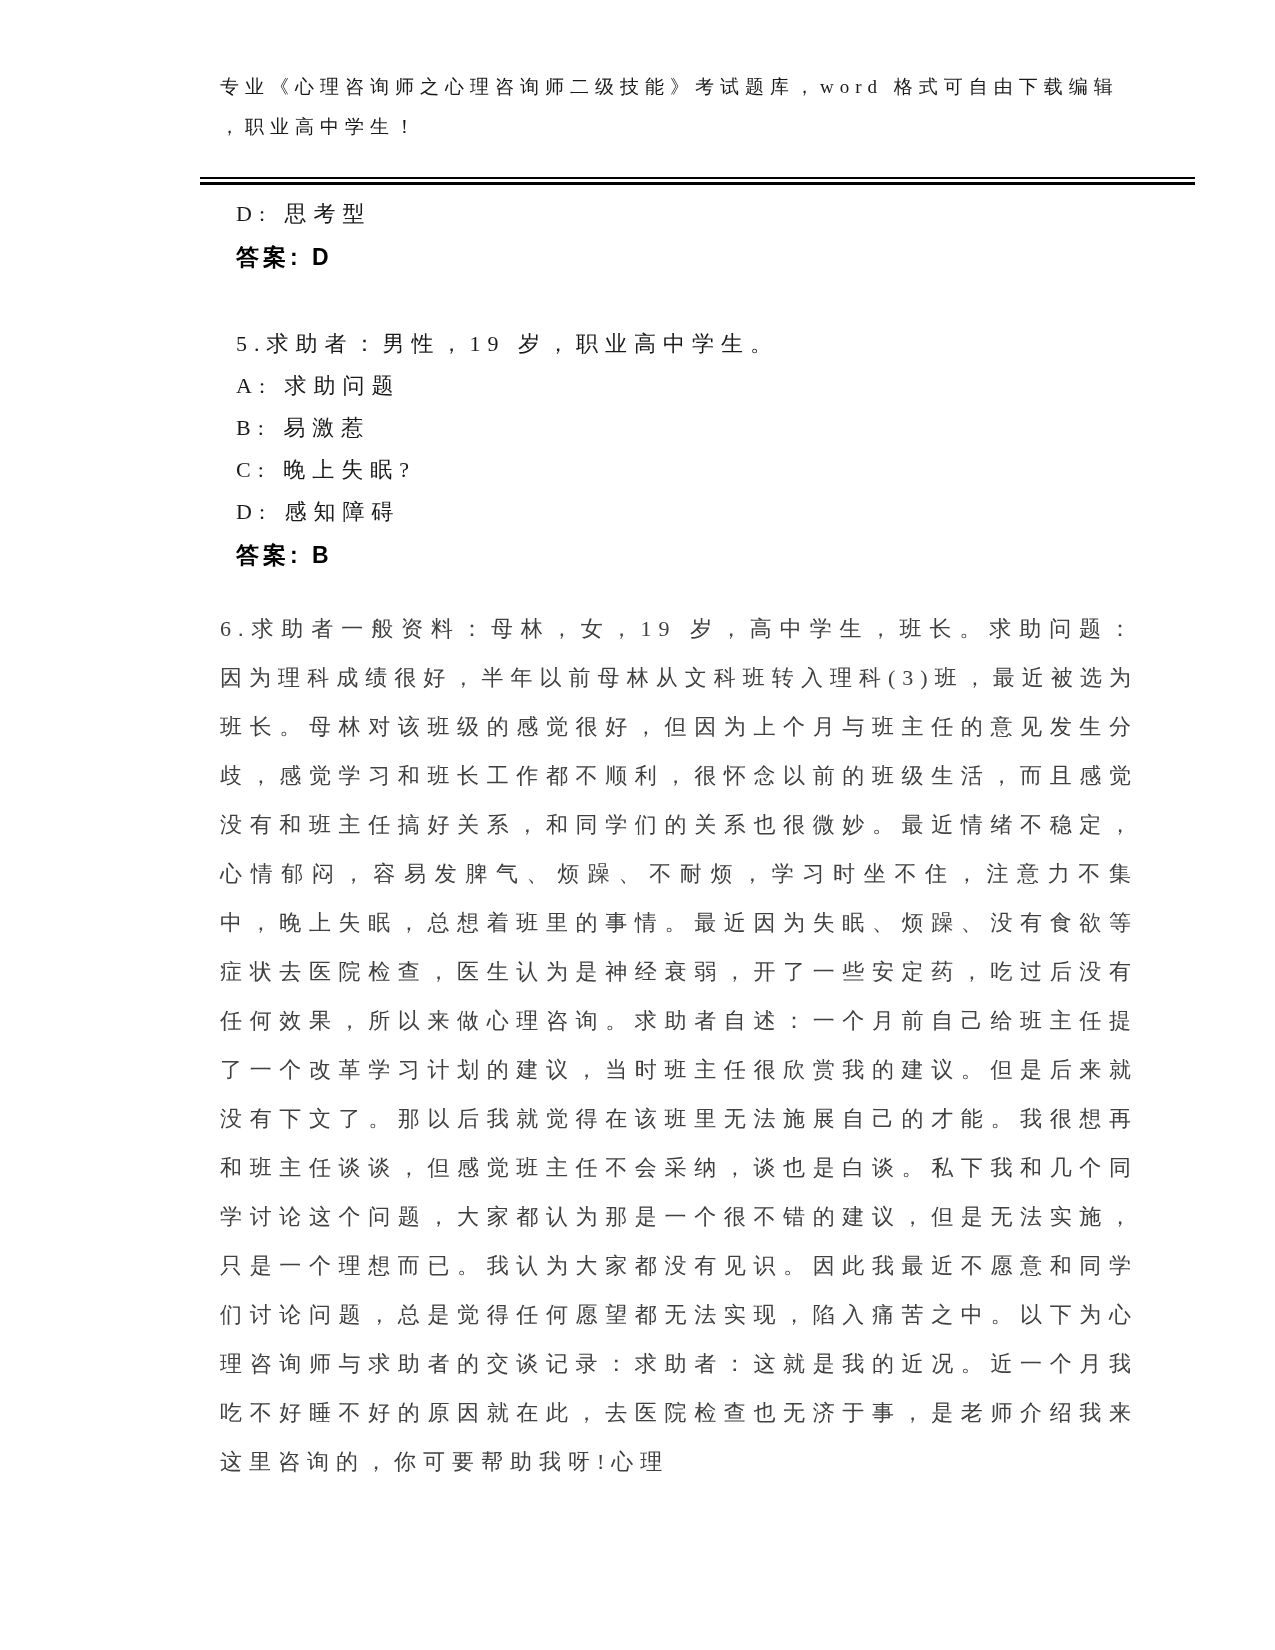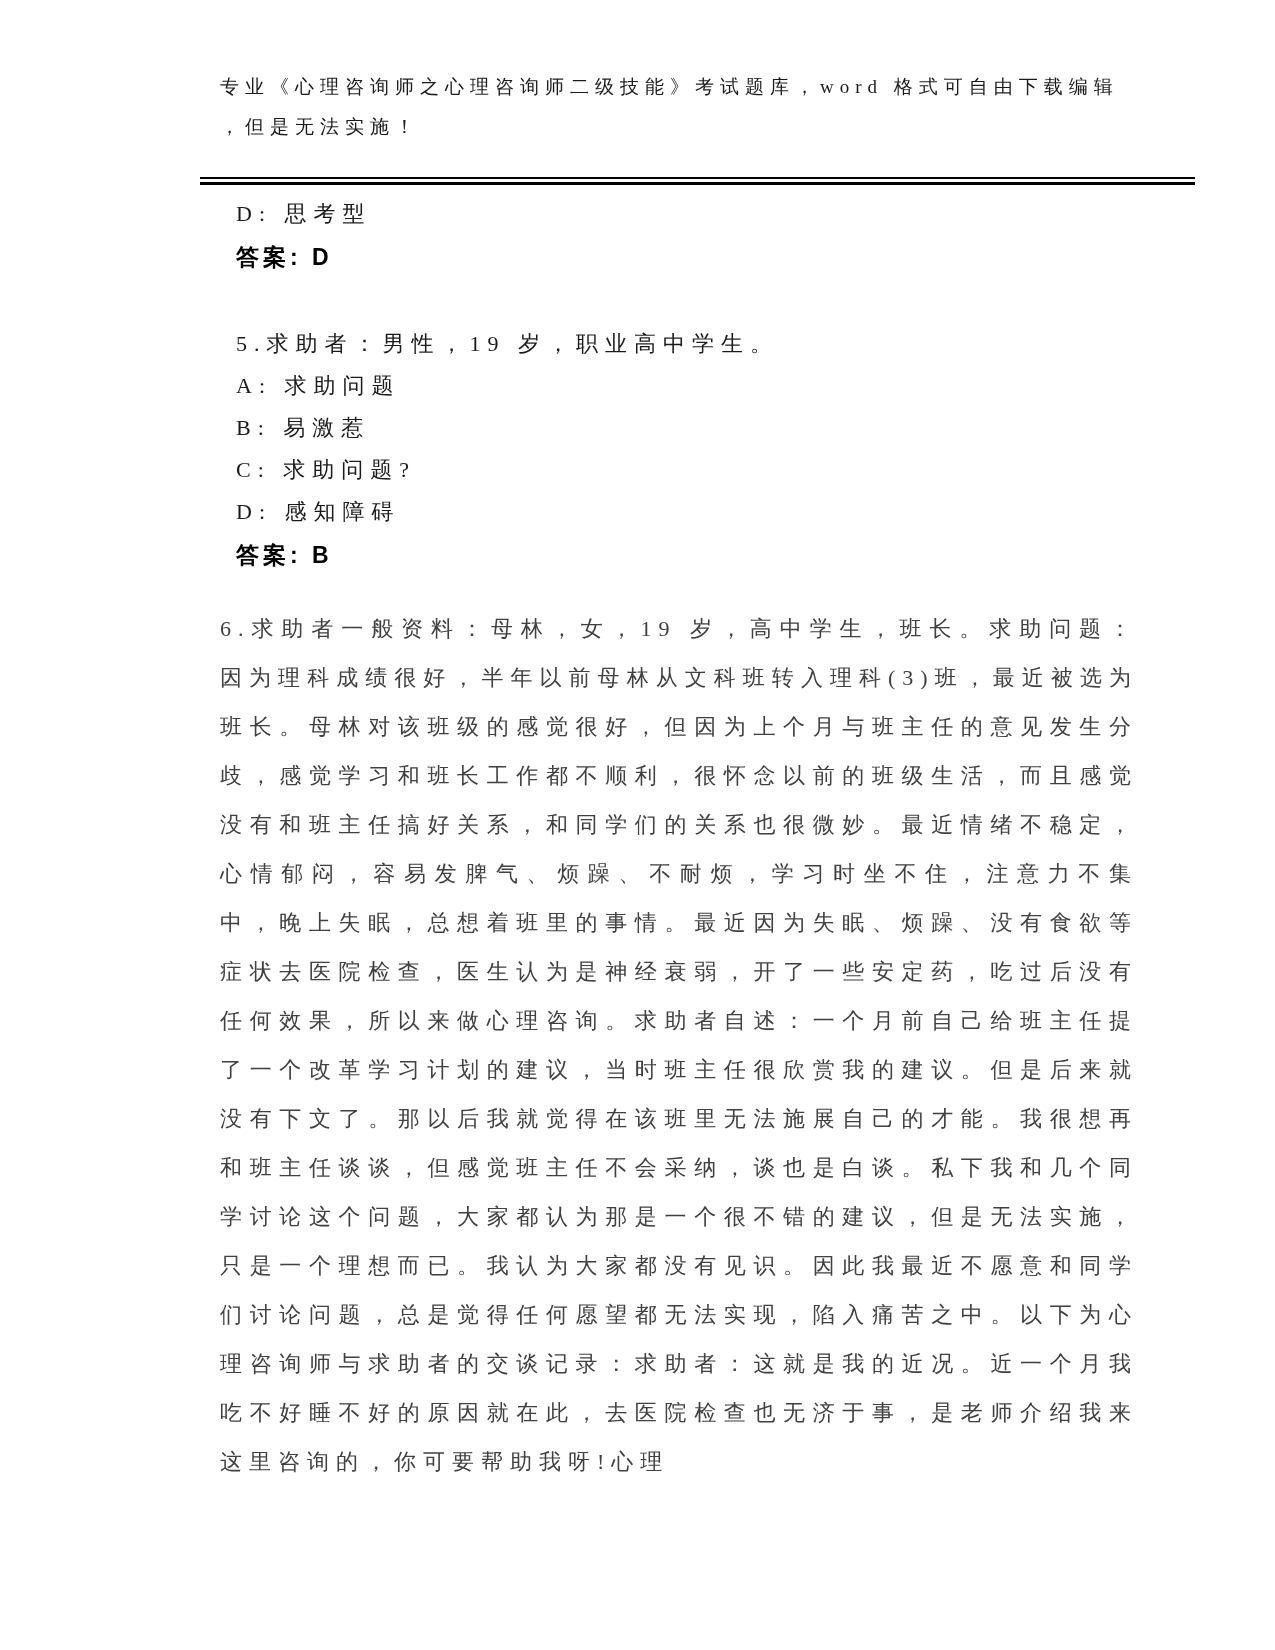--- a/index.html
+++ b/index.html
@@ -62,35 +62,35 @@
     text-align: justify;
     color: #404040;
   }
 </style>
 </head>
 <body>
 
 <div class="page">
 
   <div class="header-line l1">专业《心理咨询师之心理咨询师二级技能》考试题库，word 格式可自由下载编辑</div>
-  <div class="header-line l2">，但是无法实施！</div>
+  <div class="header-line l2">，职业高中学生！</div>
 
   <div class="header-rule"></div>
 
   <div class="line" style="top:200px">D: 思考型</div>
 
   <div class="line answer-line" style="top:244px">答案: D</div>
 
   <div class="line" style="top:330px">5.求助者：男性，19 岁，职业高中学生。</div>
 
   <div class="line" style="top:372px">A: 求助问题</div>
 
   <div class="line" style="top:414px">B: 易激惹</div>
 
-  <div class="line" style="top:456px">C: 求助问题?</div>
+  <div class="line" style="top:456px">C: 晚上失眠?</div>
 
   <div class="line" style="top:498px">D: 感知障碍</div>
 
   <div class="line answer-line" style="top:542px">答案: B</div>
 
   <div class="question-para">6.求助者一般资料：母林，女，19 岁，高中学生，班长。求助问题：因为理科成绩很好，半年以前母林从文科班转入理科(3)班，最近被选为班长。母林对该班级的感觉很好，但因为上个月与班主任的意见发生分歧，感觉学习和班长工作都不顺利，很怀念以前的班级生活，而且感觉没有和班主任搞好关系，和同学们的关系也很微妙。最近情绪不稳定，心情郁闷，容易发脾气、烦躁、不耐烦，学习时坐不住，注意力不集中，晚上失眠，总想着班里的事情。最近因为失眠、烦躁、没有食欲等症状去医院检查，医生认为是神经衰弱，开了一些安定药，吃过后没有任何效果，所以来做心理咨询。求助者自述：一个月前自己给班主任提了一个改革学习计划的建议，当时班主任很欣赏我的建议。但是后来就没有下文了。那以后我就觉得在该班里无法施展自己的才能。我很想再和班主任谈谈，但感觉班主任不会采纳，谈也是白谈。私下我和几个同学讨论这个问题，大家都认为那是一个很不错的建议，但是无法实施，只是一个理想而已。我认为大家都没有见识。因此我最近不愿意和同学们讨论问题，总是觉得任何愿望都无法实现，陷入痛苦之中。以下为心理咨询师与求助者的交谈记录：求助者：这就是我的近况。近一个月我吃不好睡不好的原因就在此，去医院检查也无济于事，是老师介绍我来这里咨询的，你可要帮助我呀!心理</div>
 
 </div>
 
 </body></html>

